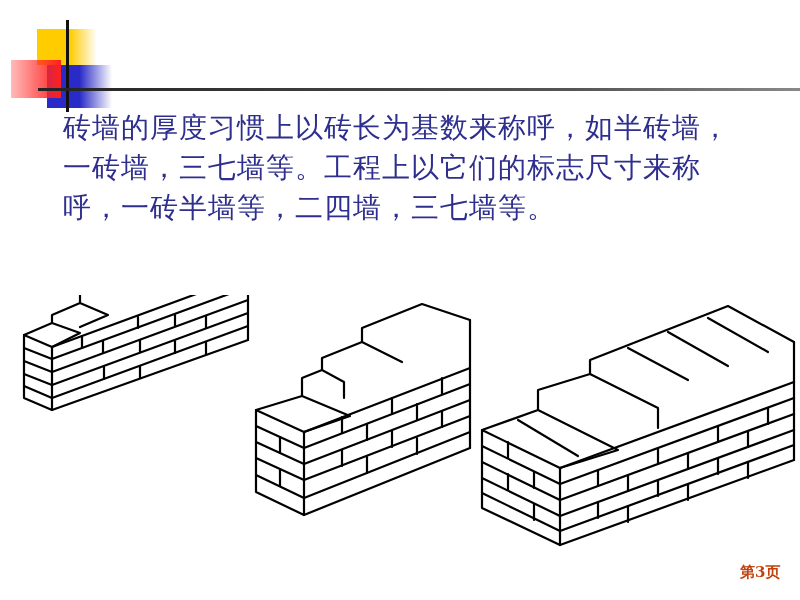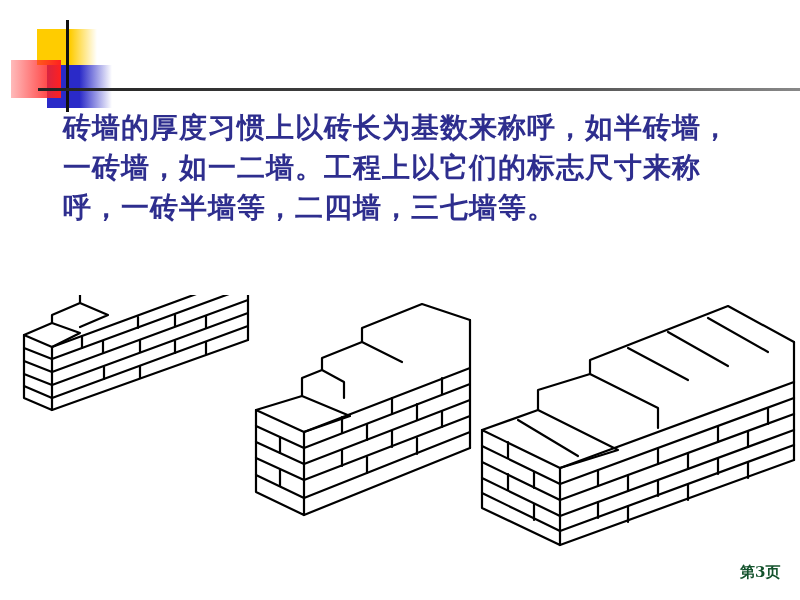--- a/index.html
+++ b/index.html
@@ -9,40 +9,40 @@
   .sq-yellow { left:37px; top:29px; width:60px; height:36px;
                background:linear-gradient(to right,#ffcc00 0%,#ffcc00 55%,rgba(255,204,0,0) 100%); }
   .sq-red { left:11px; top:60px; width:50px; height:38px;
             background:linear-gradient(to right,rgba(255,60,60,0.35) 0%,#ff2020 100%); }
   .sq-blue { left:47px; top:65px; width:65px; height:43px;
              background:linear-gradient(to right,#2a2ac8 0%,#2a2ac8 50%,rgba(42,42,200,0) 100%); }
   .vline { left:66px; top:20px; width:3px; height:92px; background:#111; }
   .hline { left:38px; top:88px; width:762px; height:3px;
            background:linear-gradient(to right,#222 0%,#555 70%,#888 100%); }
   .body-text { position:absolute; left:63px; top:108px; width:730px;
-               font-size:28px; line-height:40px; font-weight:bold; color:#2e2e8e; letter-spacing:1px; }
+               font-size:28px; line-height:40px; font-weight:normal; color:#2e2e8e; letter-spacing:1px; }
   .body-text div { white-space:nowrap; }
   .page-num { position:absolute; left:740px; top:563px; font-size:15px; font-weight:bold;
-              color:#14532d; font-family:"DejaVu Serif", serif; }
+              color:#c2410c; font-family:"DejaVu Serif", serif; }
   svg.wall { position:absolute; }
   svg.wall * { fill:none; stroke:#000; stroke-width:2.2; stroke-linejoin:round; stroke-linecap:round; }
   svg.wall .fillw { fill:#fff; }
 </style>
 </head>
 <body>
 
 <div class="deco sq-yellow"></div>
 <div class="deco sq-blue"></div>
 <div class="deco sq-red"></div>
 <div class="deco vline"></div>
 <div class="deco hline"></div>
 
 <div class="body-text">
   <div>砖墙的厚度习惯上以砖长为基数来称呼，如半砖墙，</div>
-  <div>一砖墙，如一二墙。工程上以它们的标志尺寸来称</div>
+  <div>一砖墙，三七墙等。工程上以它们的标志尺寸来称</div>
   <div>呼，一砖半墙等，二四墙，三七墙等。</div>
 </div>
 
 <svg class="wall" style="left:20px;top:295px" width="232" height="215" viewBox="0 0 232 215">
 
   <polygon class="fillw" points="4,40 32,52 32,115 4,103"></polygon>
 
   <polyline points="4,40 32,28 60,38 32,52"></polyline>
   <polyline points="32,28 32,20 60,8 88,20 60,32"></polyline>
   <polyline points="60,8 60,0"></polyline>

